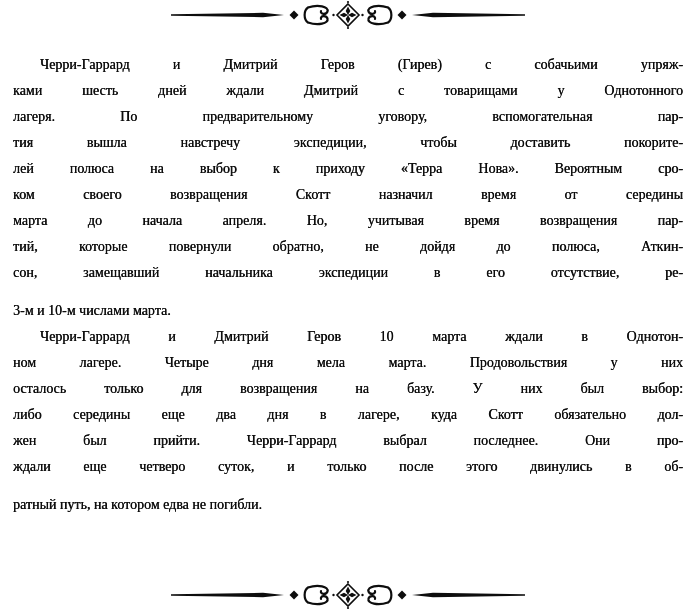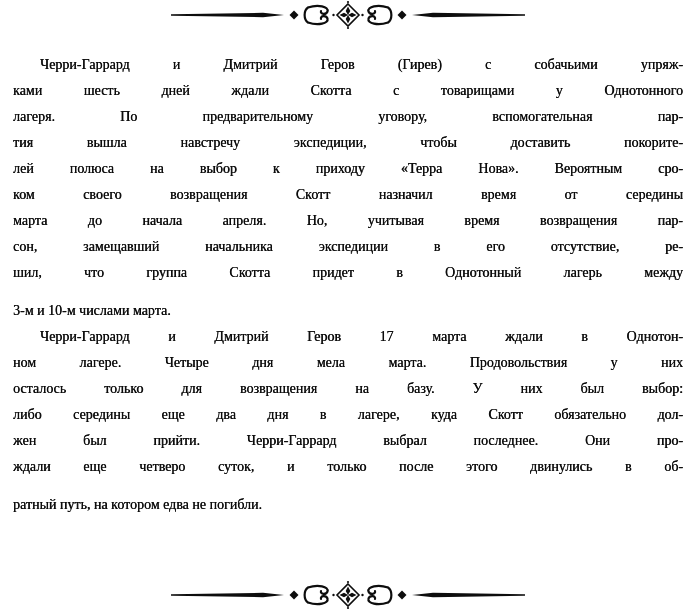--- a/index.html
+++ b/index.html
@@ -62,31 +62,31 @@
       <circle cx="180" cy="28" r="1.1"></circle>
     </g>
     <path d="M 180,4 L 191,15 L 180,26 L 169,15 Z" fill="none" stroke="#0d0d0d" stroke-width="1.6"></path>
     <path d="M 140,7.5 C 150,4 161,6.5 159.5,11.5 C 158.2,15 152,14.5 153,11 M 140,22.5 C 150,26 161,23.5 159.5,18.5 C 158.2,15 152,15.5 153,19 M 140,7.5 C 135.5,10.5 135.5,19.5 140,22.5" fill="none" stroke="#0d0d0d" stroke-width="2.2" stroke-linecap="round"></path>
     <path d="M 220,7.5 C 210,4 199,6.5 200.5,11.5 C 201.8,15 208,14.5 207,11 M 220,22.5 C 210,26 199,23.5 200.5,18.5 C 201.8,15 208,15.5 207,19 M 220,7.5 C 224.5,10.5 224.5,19.5 220,22.5" fill="none" stroke="#0d0d0d" stroke-width="2.2" stroke-linecap="round"></path>
   </svg>
 </div>
 
 <div class="text-block">
   <div class="line indent">Черри-Гаррард и Дмитрий Геров (Гирев) с собачьими упряж-</div>
-  <div class="line">ками шесть дней ждали Скотта с товарищами у Однотонного</div>
+  <div class="line">ками шесть дней ждали Дмитрий с товарищами у Однотонного</div>
   <div class="line">лагеря. По предварительному уговору, вспомогательная пар-</div>
   <div class="line">тия вышла навстречу экспедиции, чтобы доставить покорите-</div>
   <div class="line">лей полюса на выбор к приходу «Терра Нова». Вероятным сро-</div>
   <div class="line">ком своего возвращения Скотт назначил время от середины</div>
   <div class="line">марта до начала апреля. Но, учитывая время возвращения пар-</div>
+  <div class="line">тий, которые повернули обратно, не дойдя до полюса, Аткин-</div>
   <div class="line">сон, замещавший начальника экспедиции в его отсутствие, ре-</div>
-  <div class="line">шил, что группа Скотта придет в Однотонный лагерь между</div>
   <div class="line para-end">3-м и 10-м числами марта.</div>
 
-  <div class="line indent">Черри-Гаррард и Дмитрий Геров 17 марта ждали в Однотон-</div>
+  <div class="line indent">Черри-Гаррард и Дмитрий Геров 10 марта ждали в Однотон-</div>
   <div class="line">ном лагере. Четыре дня мела марта. Продовольствия у них</div>
   <div class="line">осталось только для возвращения на базу. У них был выбор:</div>
   <div class="line">либо середины еще два дня в лагере, куда Скотт обязательно дол-</div>
   <div class="line">жен был прийти. Черри-Гаррард выбрал последнее. Они про-</div>
   <div class="line">ждали еще четверо суток, и только после этого двинулись в об-</div>
   <div class="line para-end">ратный путь, на котором едва не погибли.</div>
 </div>
 
 <div class="divider bottom">
   <svg width="360" height="30" viewBox="0 0 360 30" xmlns="http://www.w3.org/2000/svg">

